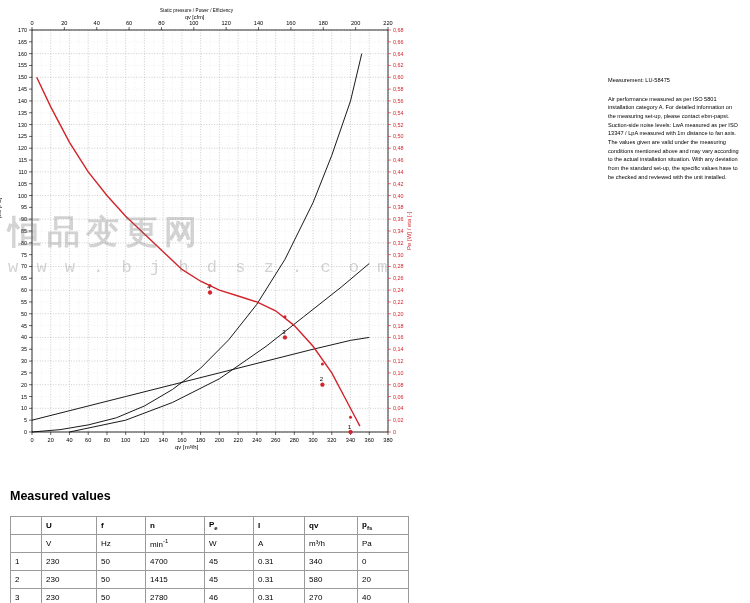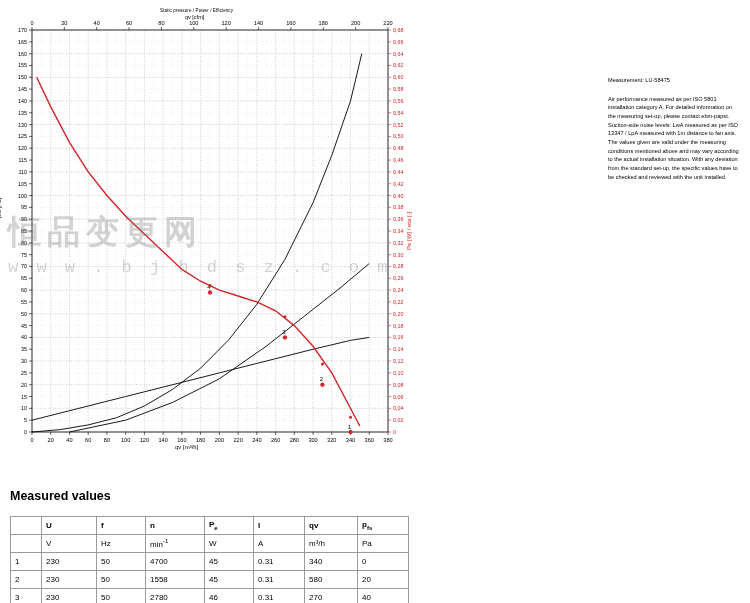--- a/index.html
+++ b/index.html
@@ -496,21 +496,21 @@
         <td class="c3">4700</td>
         <td class="c4">45</td>
         <td class="c5">0.31</td>
         <td class="c6">340</td>
         <td class="c7">0</td>
       </tr>
       <tr>
         <td class="c0">2</td>
         <td class="c1">230</td>
         <td class="c2">50</td>
-        <td class="c3">1558</td>
+        <td class="c3">1415</td>
         <td class="c4">45</td>
         <td class="c5">0.31</td>
         <td class="c6">580</td>
         <td class="c7">20</td>
       </tr>
       <tr>
         <td class="c0">3</td>
         <td class="c1">230</td>
         <td class="c2">50</td>
         <td class="c3">2780</td>

